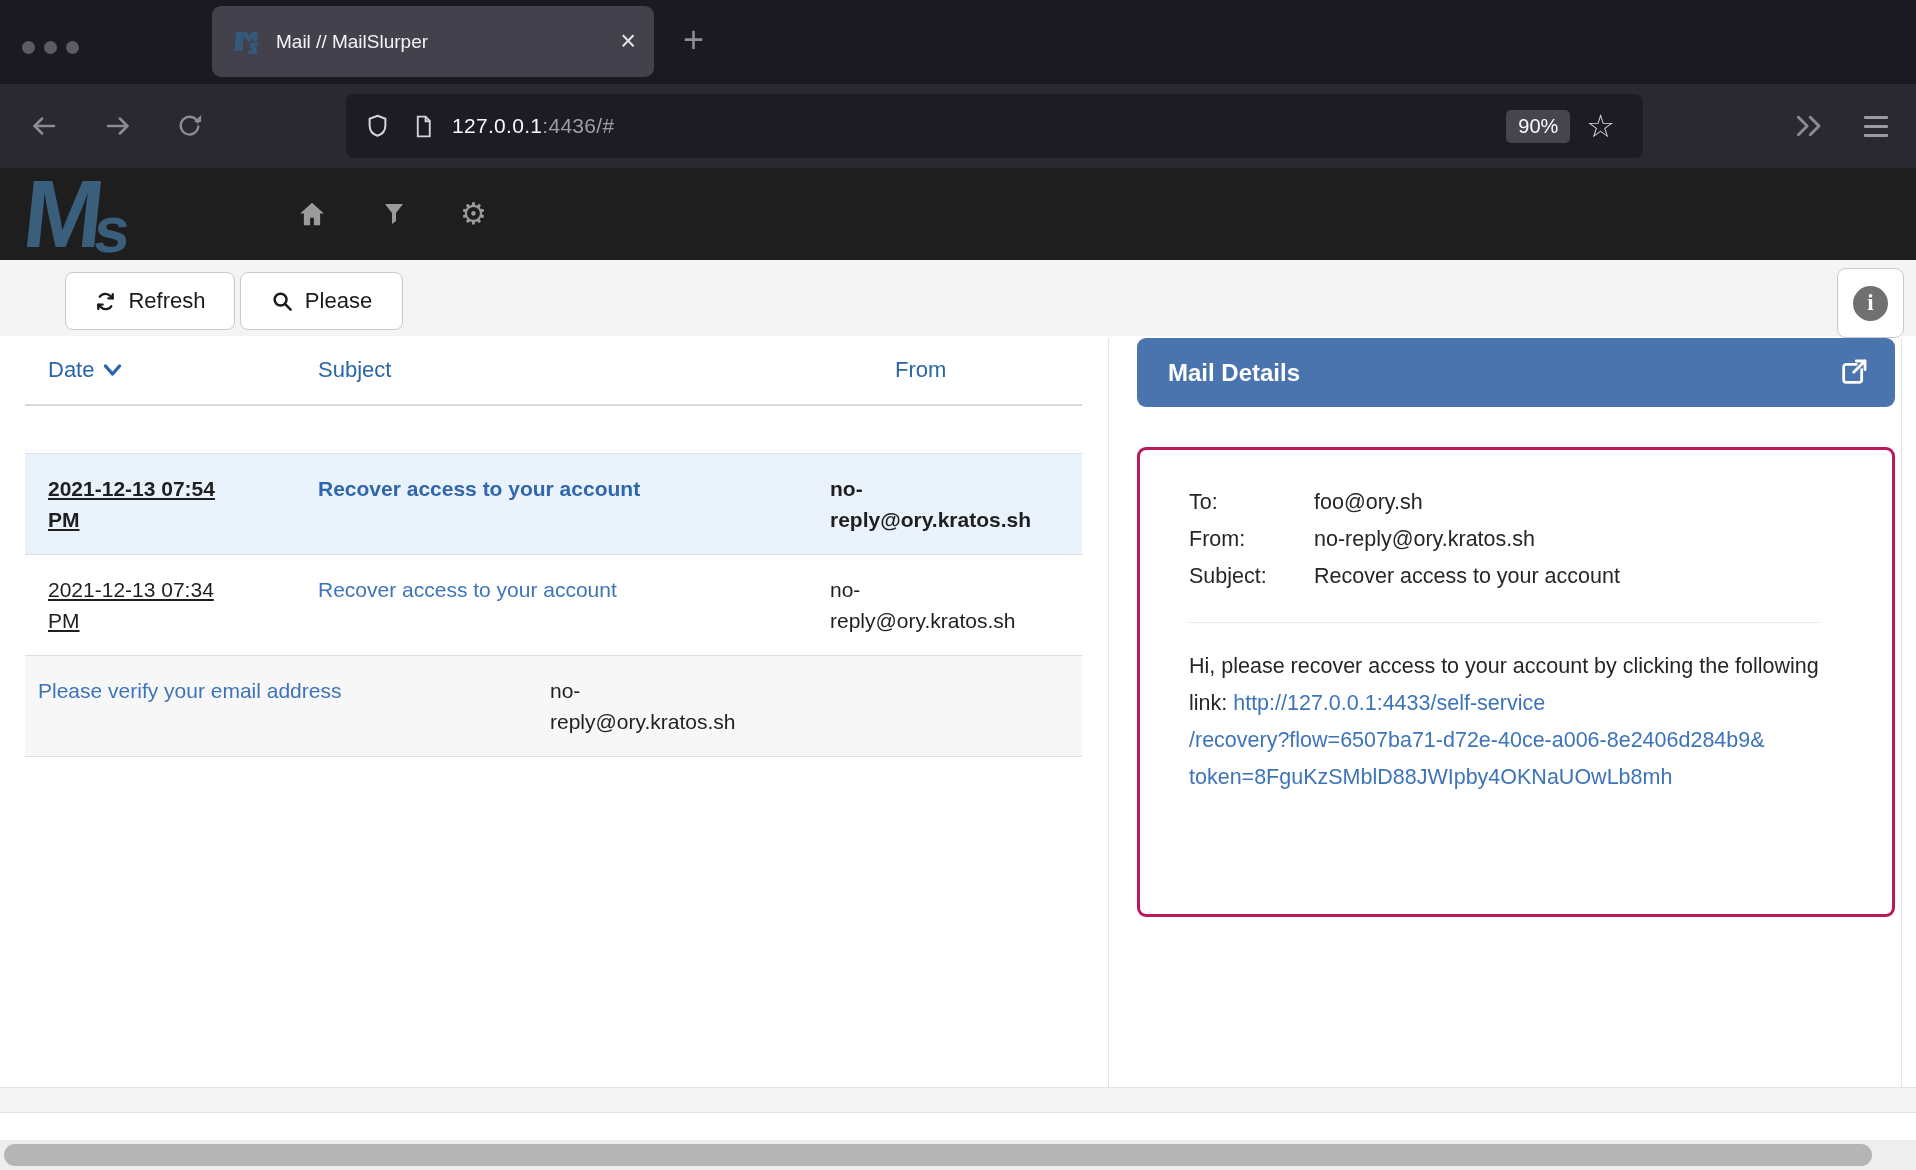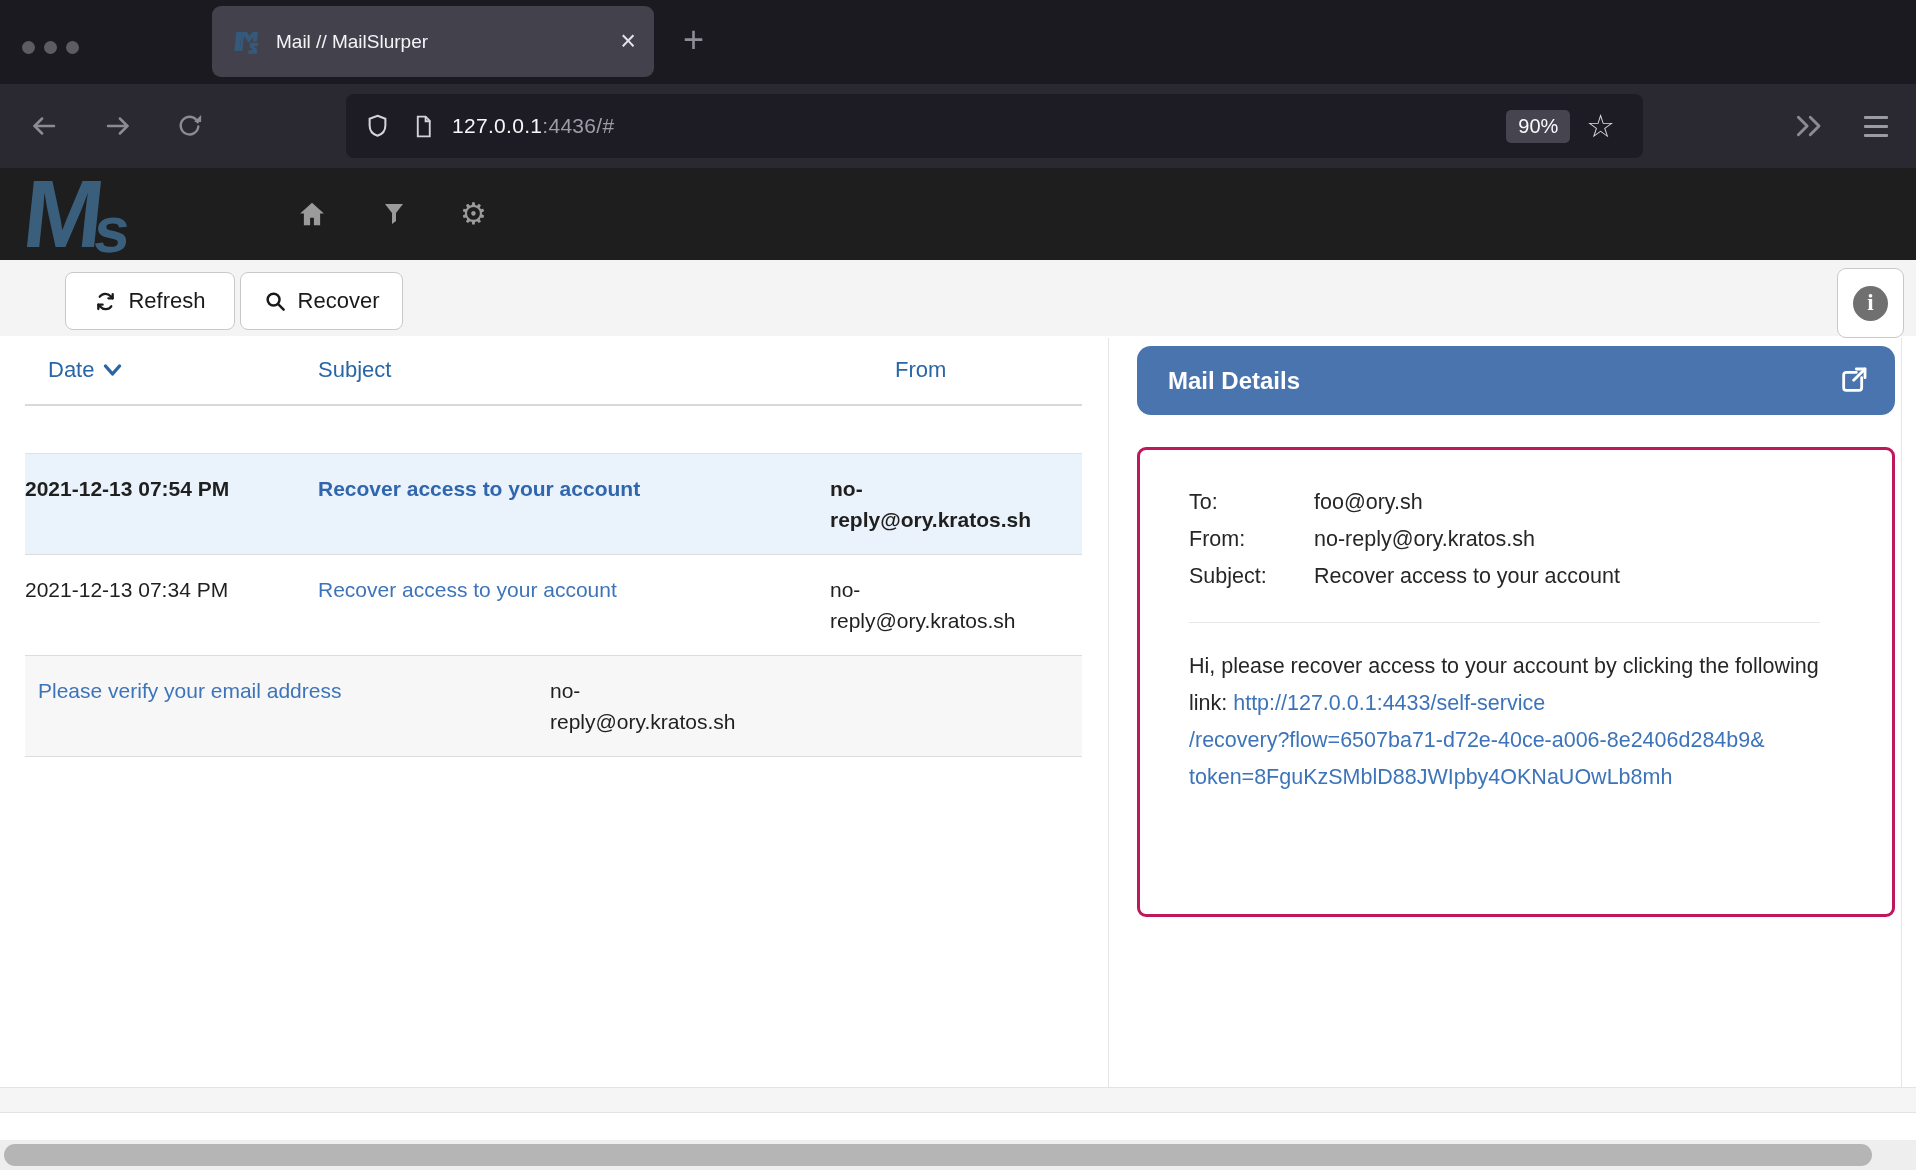--- a/index.html
+++ b/index.html
@@ -54,32 +54,32 @@
   .list-header { position:absolute; left:25px; top:336px; width:1057px; height:70px; border-bottom:2px solid #d9d9d9;
                  display:flex; align-items:center; color:#2a66a6; font-size:22px; font-weight:normal; }
   .hc-date { width:280px; padding-left:23px; display:flex; align-items:center; gap:9px; }
   .hc-subject { width:512px; padding-left:13px; }
   .hc-from { width:228px; padding-left:78px; }
   .rows { position:absolute; left:25px; top:453px; width:1057px; }
   .mail-row { display:flex; border-bottom:1px solid #dddddd; padding:19px 0; font-size:21px; color:#1f1f1f; line-height:31px; }
   .mail-row:first-child { border-top:1px solid #d9e2ee; }
   .mail-row.selected { background:#eaf2fb; font-weight:bold; }
   .mail-row.striped { background:#f7f7f7; }
-  .c-date { width:280px; padding-right:70px; }
+  .c-date { width:280px; padding-left:23px; padding-right:70px;text-decoration:underline; }
   .c-subject { width:512px; padding-left:13px; }
   .c-from { width:228px; padding-left:13px; padding-right:0; }
   .c-from span { display:inline-block; max-width:215px; }
   .subject-link { color:#3d74b9; text-decoration:none; cursor:pointer; }
   .mail-row.selected .subject-link { color:#2f66ae; }
 
   .v-divider { position:absolute; top:338px; height:775px; width:1px; background:#e5e5e5; }
 
   
-  .details-header { position:absolute; left:1137px; top:338px; width:758px; height:69px; background:#4a74ad; border-radius:14px;
-                    display:flex; align-items:center; color:#ffffff;margin-top:8px; }
+  .details-header { position:absolute; left:1137px; top:338px; width:758px; height:69px; background:#4a74ad; border-radius:9px;
+                    display:flex; align-items:center; color:#ffffff; }
   .details-title { font-size:24px; font-weight:bold; margin-left:31px; flex:1; }
   .ext-ico { margin-right:26px; display:flex; }
   .details-card { position:absolute; left:1137px; top:447px; width:758px; height:470px; background:#fff;
                   border:3px solid #be185d; border-radius:9px; padding:34px 72px 0 49px; font-size:21.5px; color:#262626; }
   .field-row { display:flex; line-height:37px; }
   .field-label { width:125px; }
   .card-hr { border:none; border-top:1px solid #e8e8e8; margin:27px 0 25px 0; }
   .mail-body { line-height:37px; }
   .body-link { color:#3d74b9; text-decoration:none; cursor:pointer; }
   .link-block { display:block; }
@@ -185,21 +185,21 @@
         <path d="M18 17a7.2 7.2 0 0 1-11.3.6l-2.2-2.3"></path>
           <path d="M4.5 19.8v-4.5H9"></path>
       </svg>
       <span>Refresh</span>
     </div>
     <div class="btn btn-search">
       <svg width="23" height="23" viewBox="0 0 24 24" fill="none" stroke="#1a1a1a" stroke-width="2.6" stroke-linecap="round">
         <circle cx="10" cy="10" r="6.2"></circle>
           <path d="M14.8 14.8L20.5 20.5"></path>
       </svg>
-      <span>Recover</span>
+      <span>Please</span>
     </div>
     <div class="btn-info">
       <span class="info-circle">i</span>
     </div>
   </div>
 
   <div class="list-header">
     <div class="hc-date">
       <span>Date</span>
       <svg width="19" height="14" viewBox="0 0 18 14" fill="none" stroke="#2a66a6" stroke-width="3.4" stroke-linecap="round" stroke-linejoin="round">

